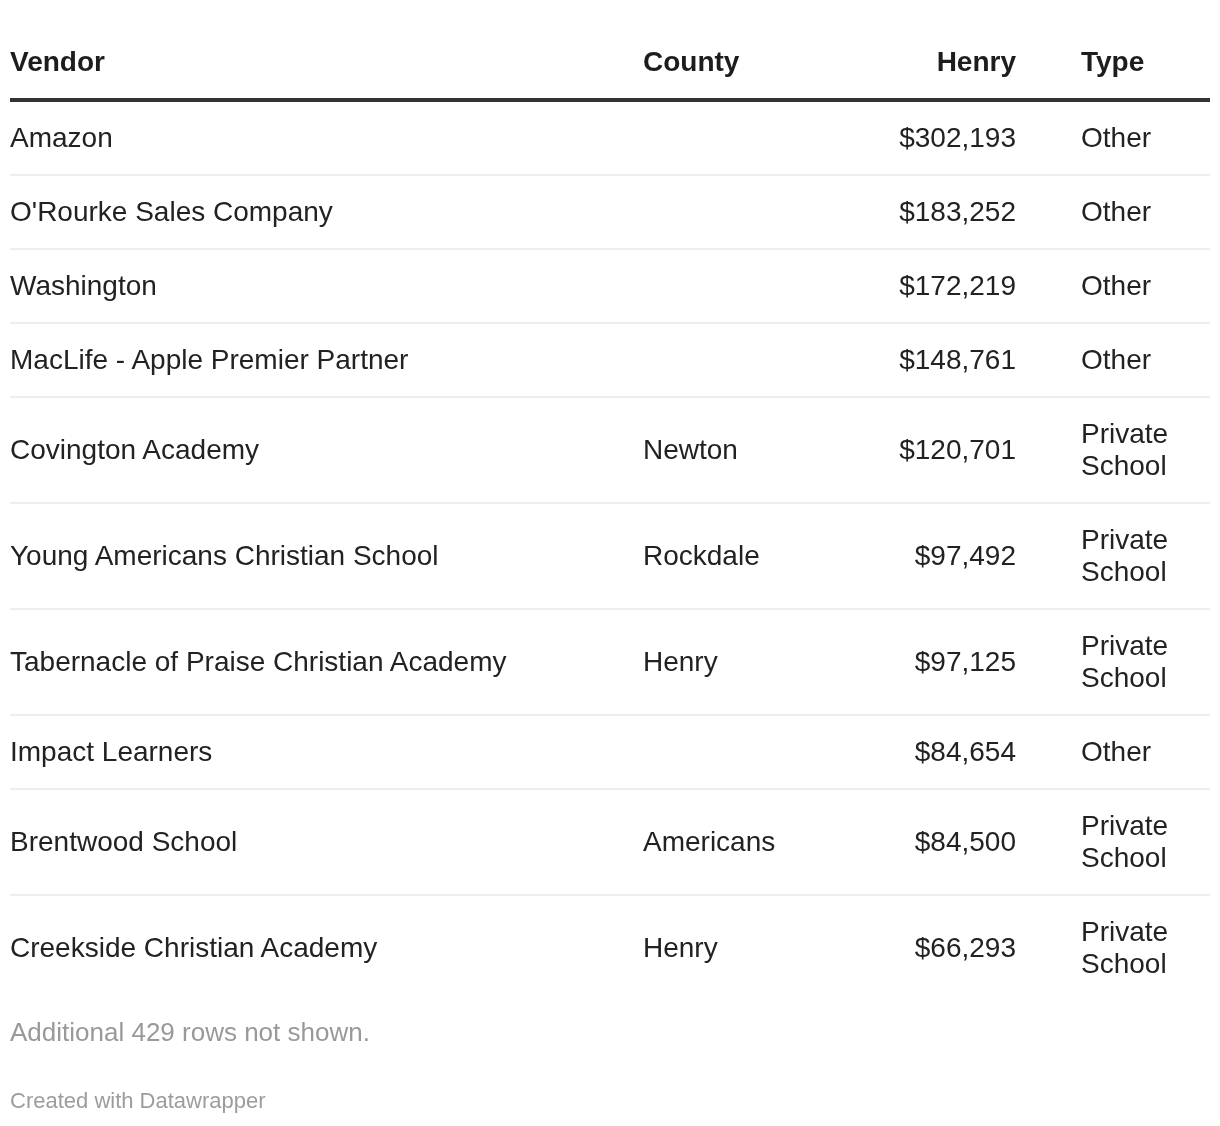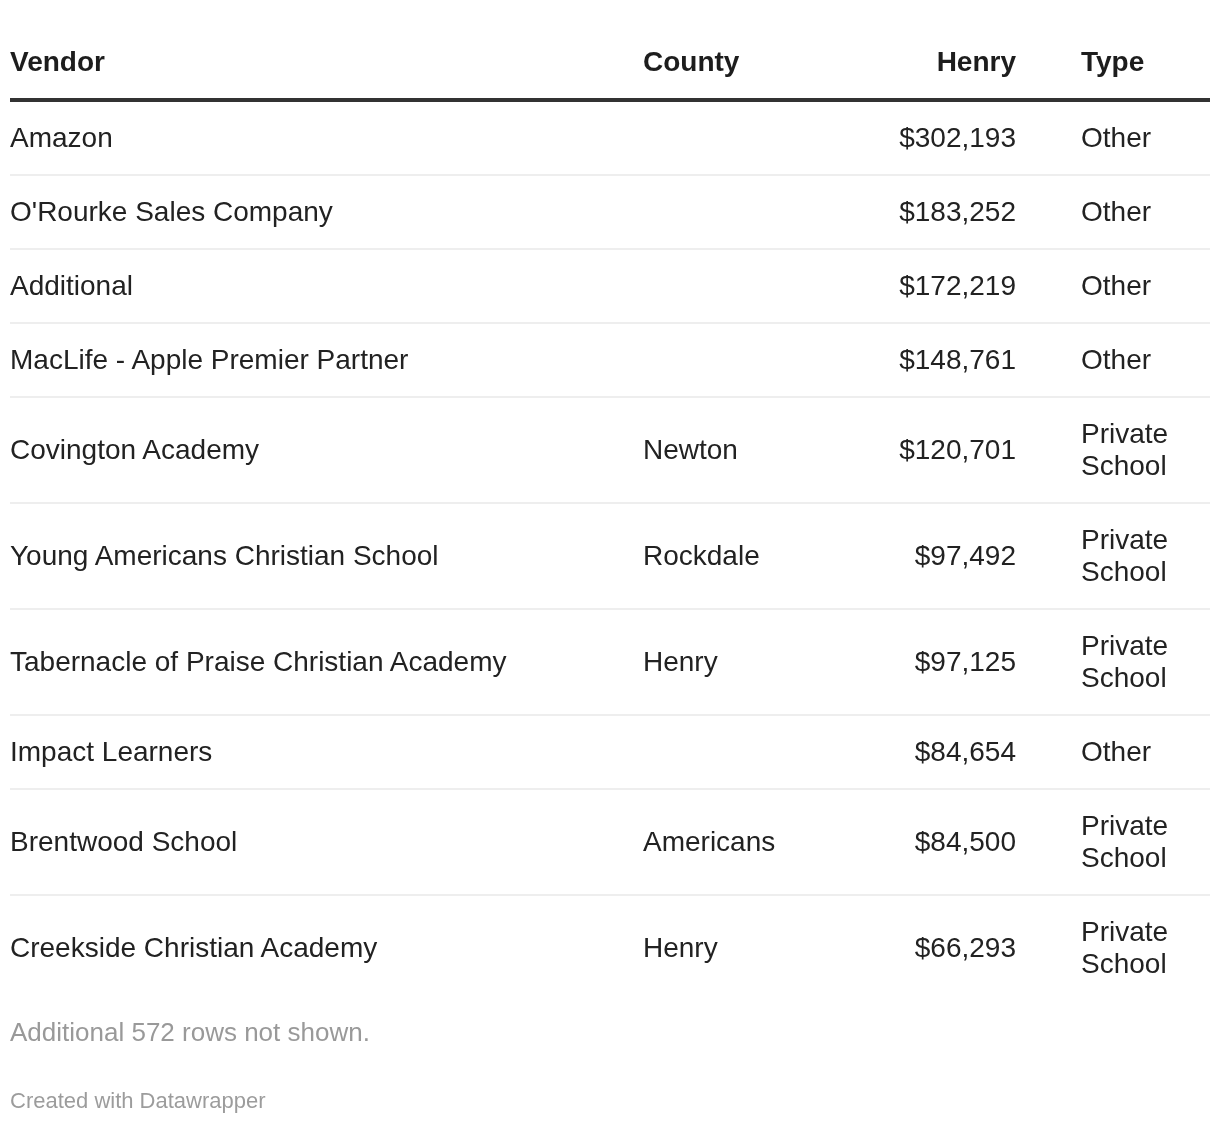--- a/index.html
+++ b/index.html
@@ -93,21 +93,21 @@
   </tr>
 
   <tr>
     <td>O'Rourke Sales Company</td>
     <td></td>
     <td class="align-right">$183,252</td>
     <td class="pad-type">Other</td>
   </tr>
 
   <tr>
-    <td>Additional</td>
+    <td>Washington</td>
     <td></td>
     <td class="align-right">$172,219</td>
     <td class="pad-type">Other</td>
   </tr>
 
   <tr>
     <td>MacLife - Apple Premier Partner</td>
     <td></td>
     <td class="align-right">$148,761</td>
     <td class="pad-type">Other</td>
@@ -152,18 +152,18 @@
     <td>Creekside Christian Academy</td>
     <td>Henry</td>
     <td class="align-right">$66,293</td>
     <td class="pad-type">Private School</td>
   </tr>
 </tbody>
 </table>
 
 
 
-<p class="note">Additional 572 rows not shown.</p>
+<p class="note">Additional 429 rows not shown.</p>
 
 <a class="attribution" href="#">Created with Datawrapper</a>
 
 
 
 
 </body></html>

